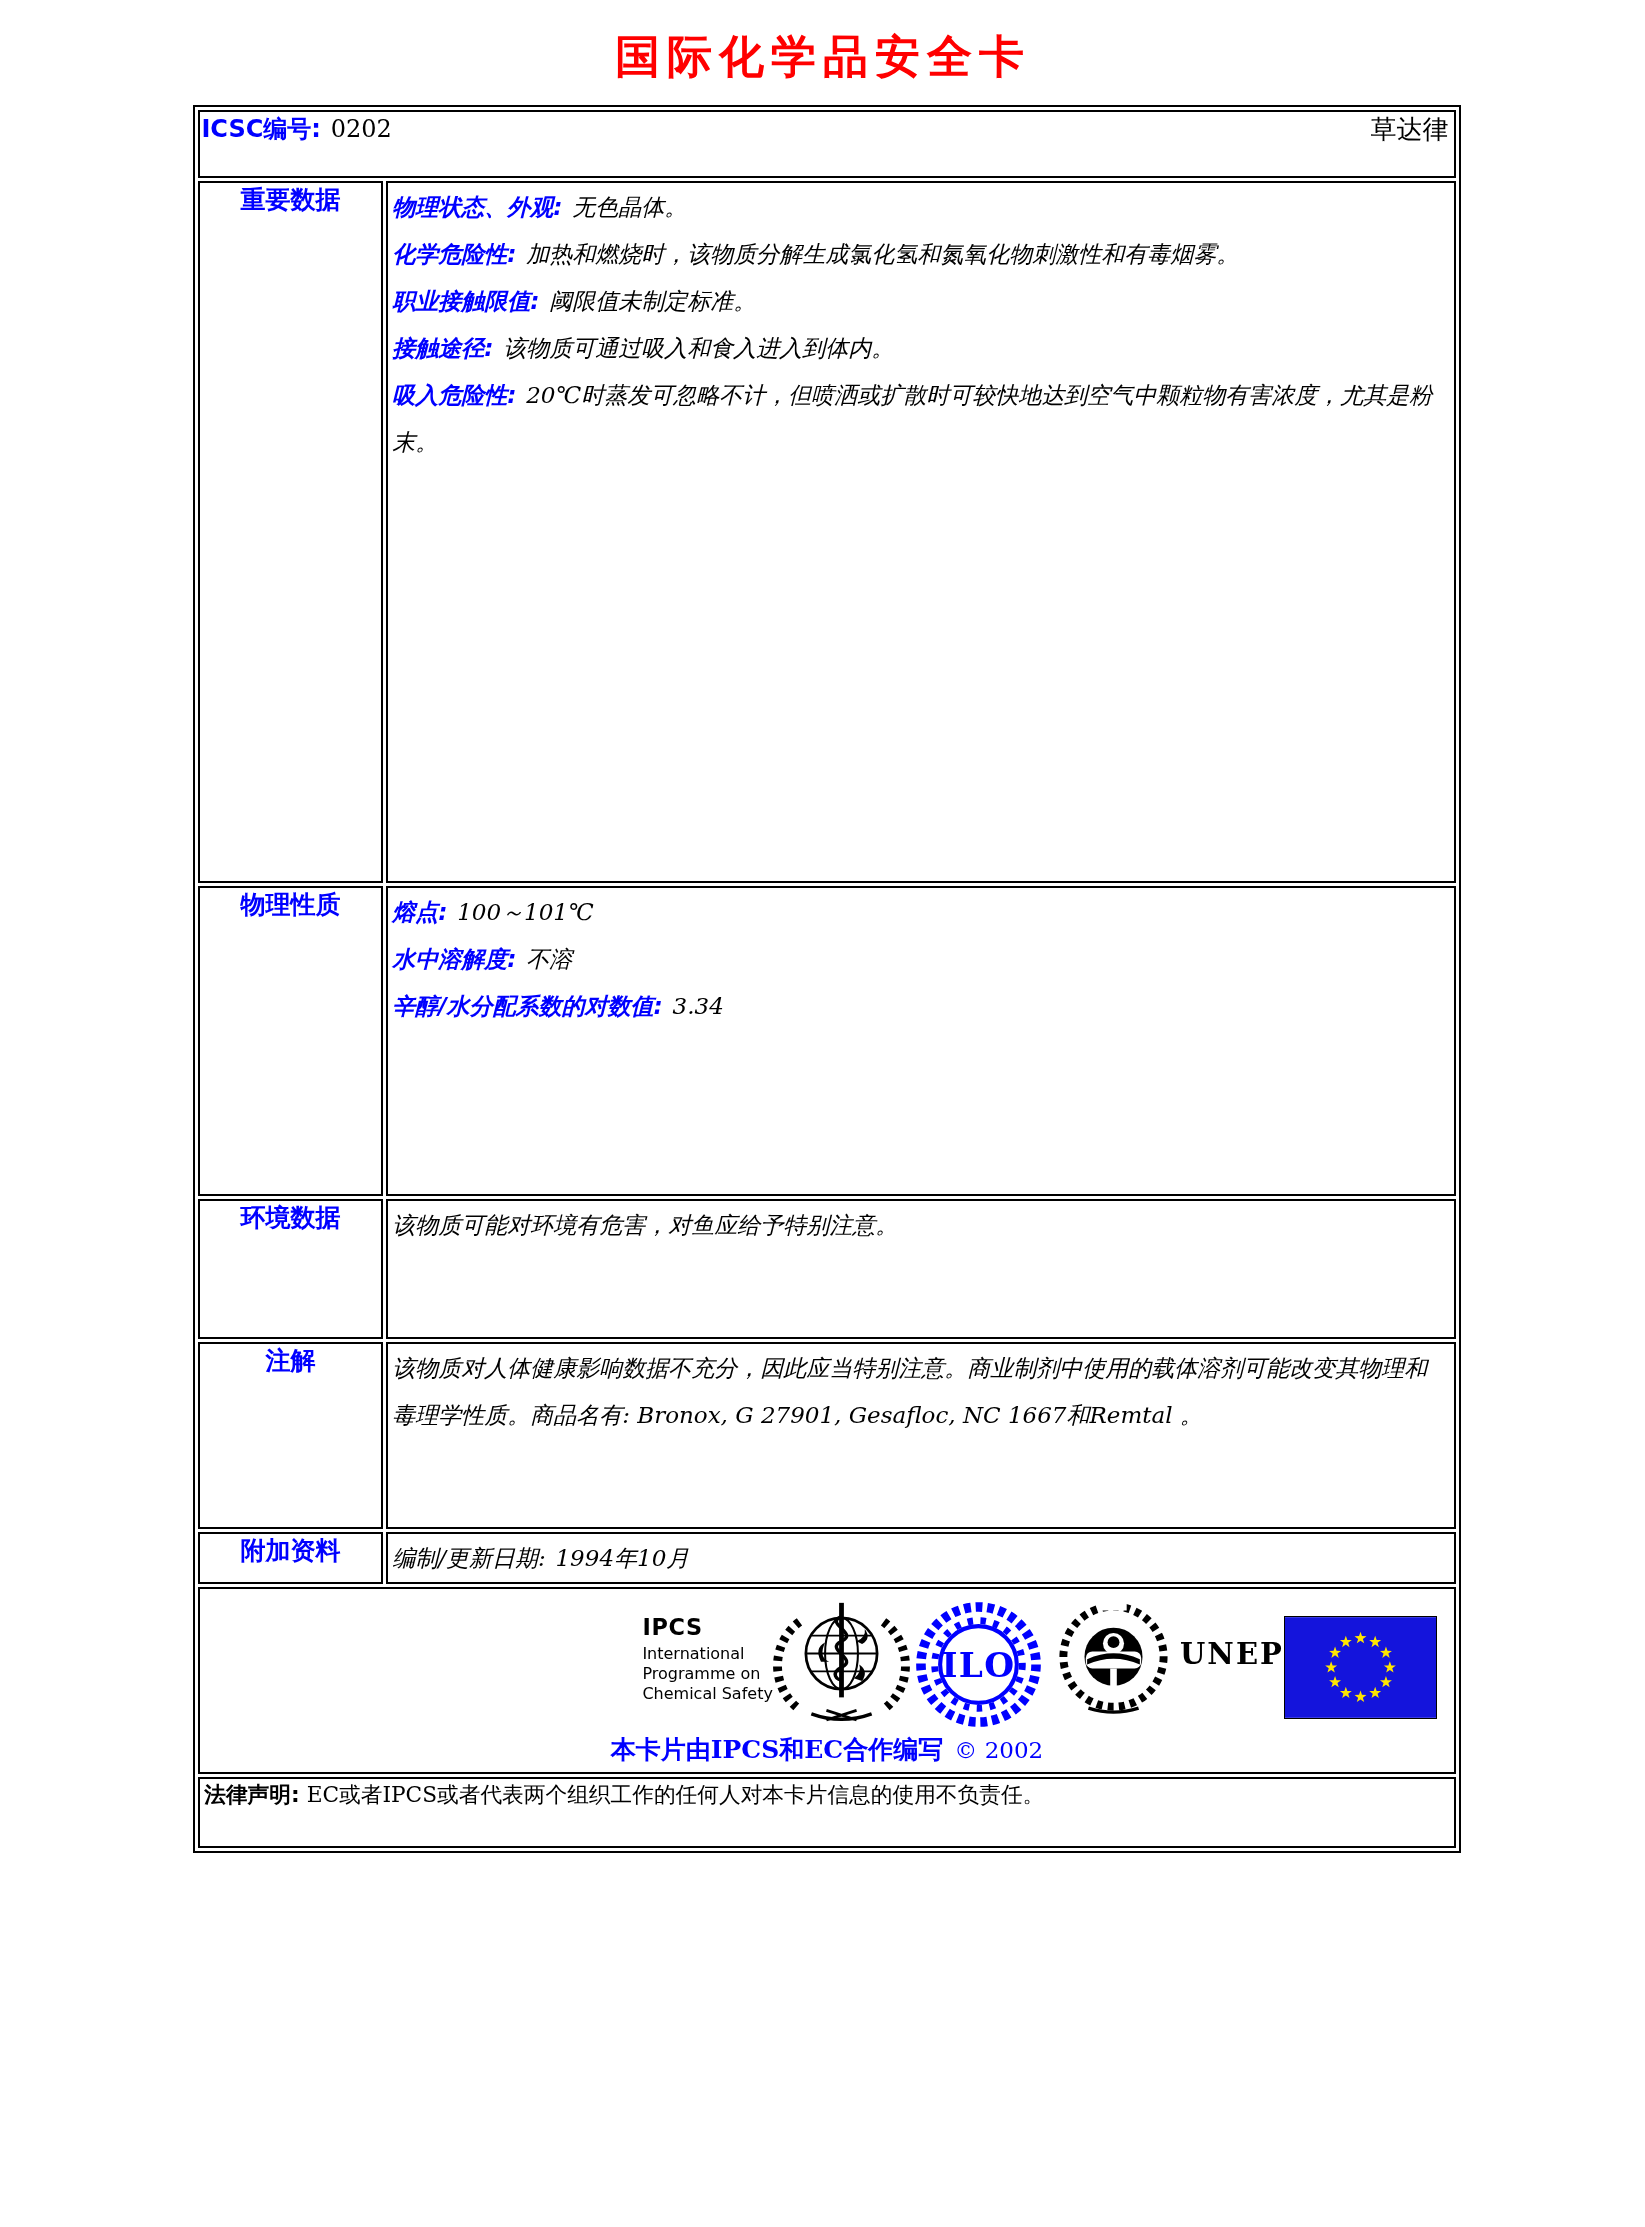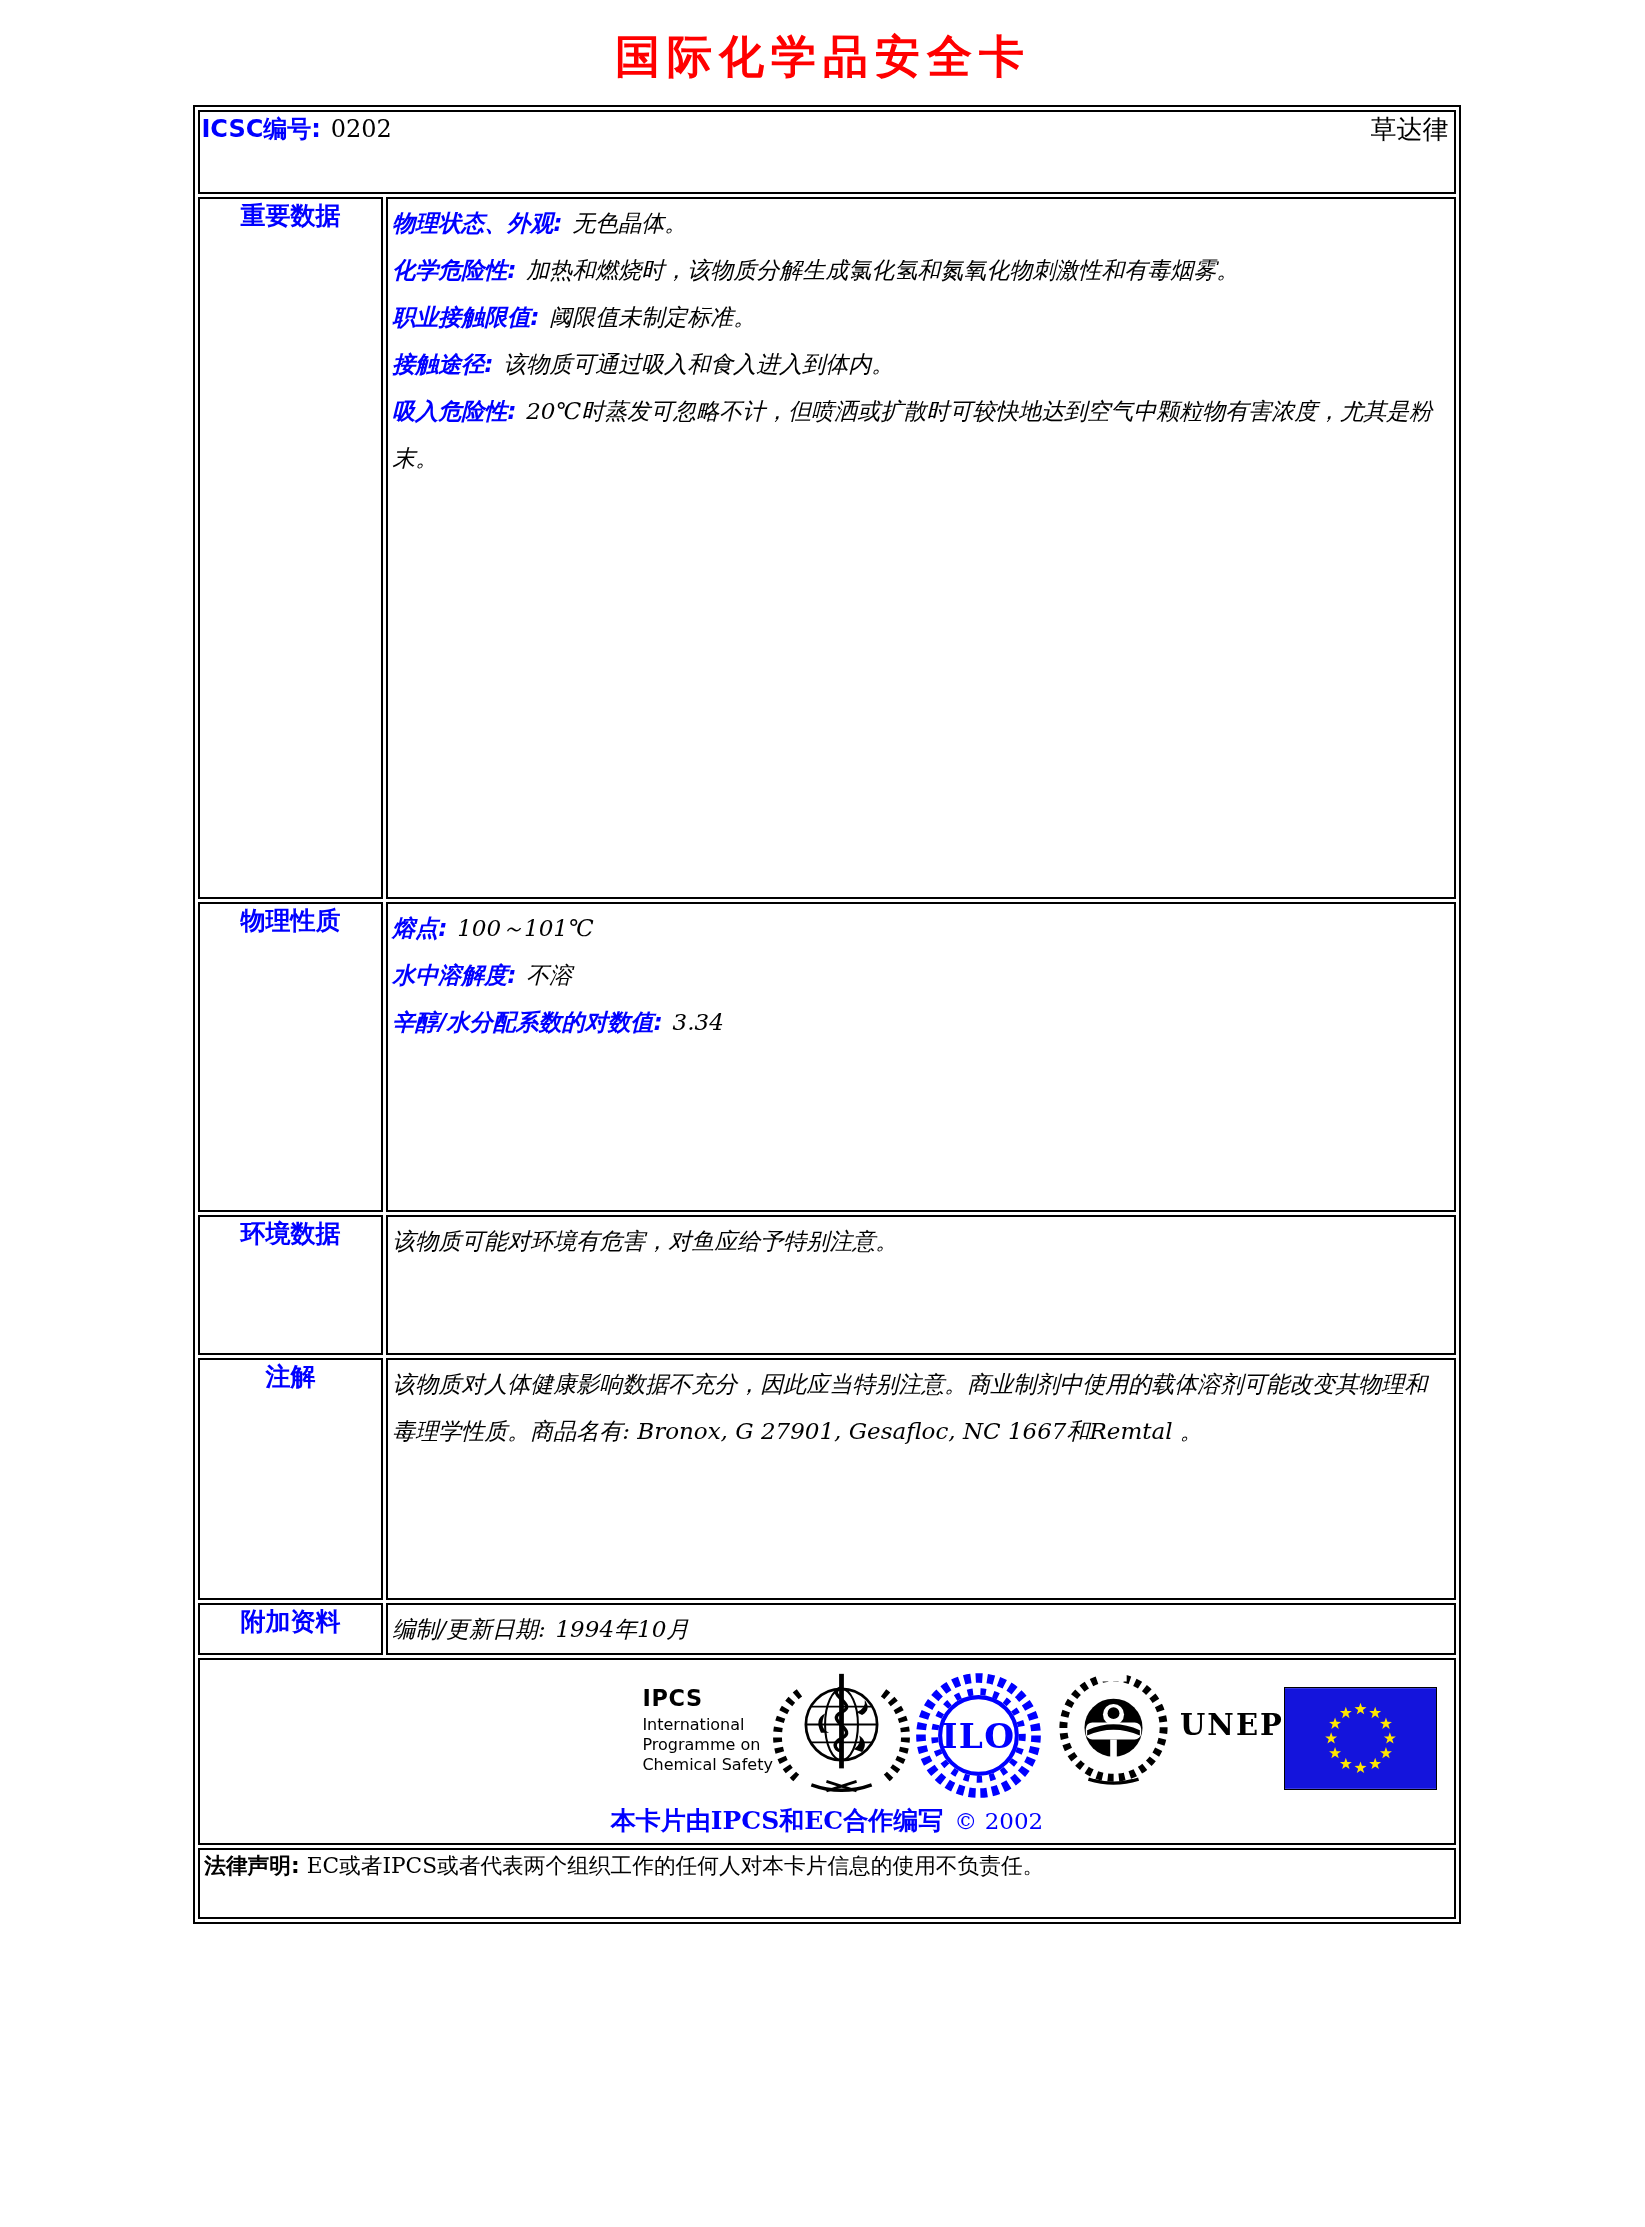--- a/index.html
+++ b/index.html
@@ -24,25 +24,25 @@
   table.card{
     table-layout:fixed;border-collapse:separate;border-spacing:3.5px;
     width:1268px;margin:18px 0 0 193px;
     border:2.8px solid #000;background:#fff;
   }
   table.card td{
     border:2.1px solid #000;vertical-align:top;background:#fff;overflow:hidden;
   }
   col.c-label{width:185px;}
   
-  .r-head td{height:84px;vertical-align:middle;}
+  .r-head td{height:68px;vertical-align:middle;}
   .r-important td{height:702px;}
   .r-physical td{height:310px;}
   .r-environment td{height:140px;}
-  .r-notes td{height:242px;}
+  .r-notes td{height:187px;}
   .r-additional td{height:49px;vertical-align:middle;}
   .r-logos td{height:187px;vertical-align:top;}
   .r-legal td{height:71px;vertical-align:middle;}
 
   .head-cell{display:flex;justify-content:space-between;align-items:center;
     padding:0 5.6px 0 1.4px;font-size:24px;}
   .k{
     font-family:"DejaVu Sans","Liberation Sans",sans-serif;
     font-weight:bold;color:var(--accent-blue,#0000FF);
     margin-right:9.8px;

